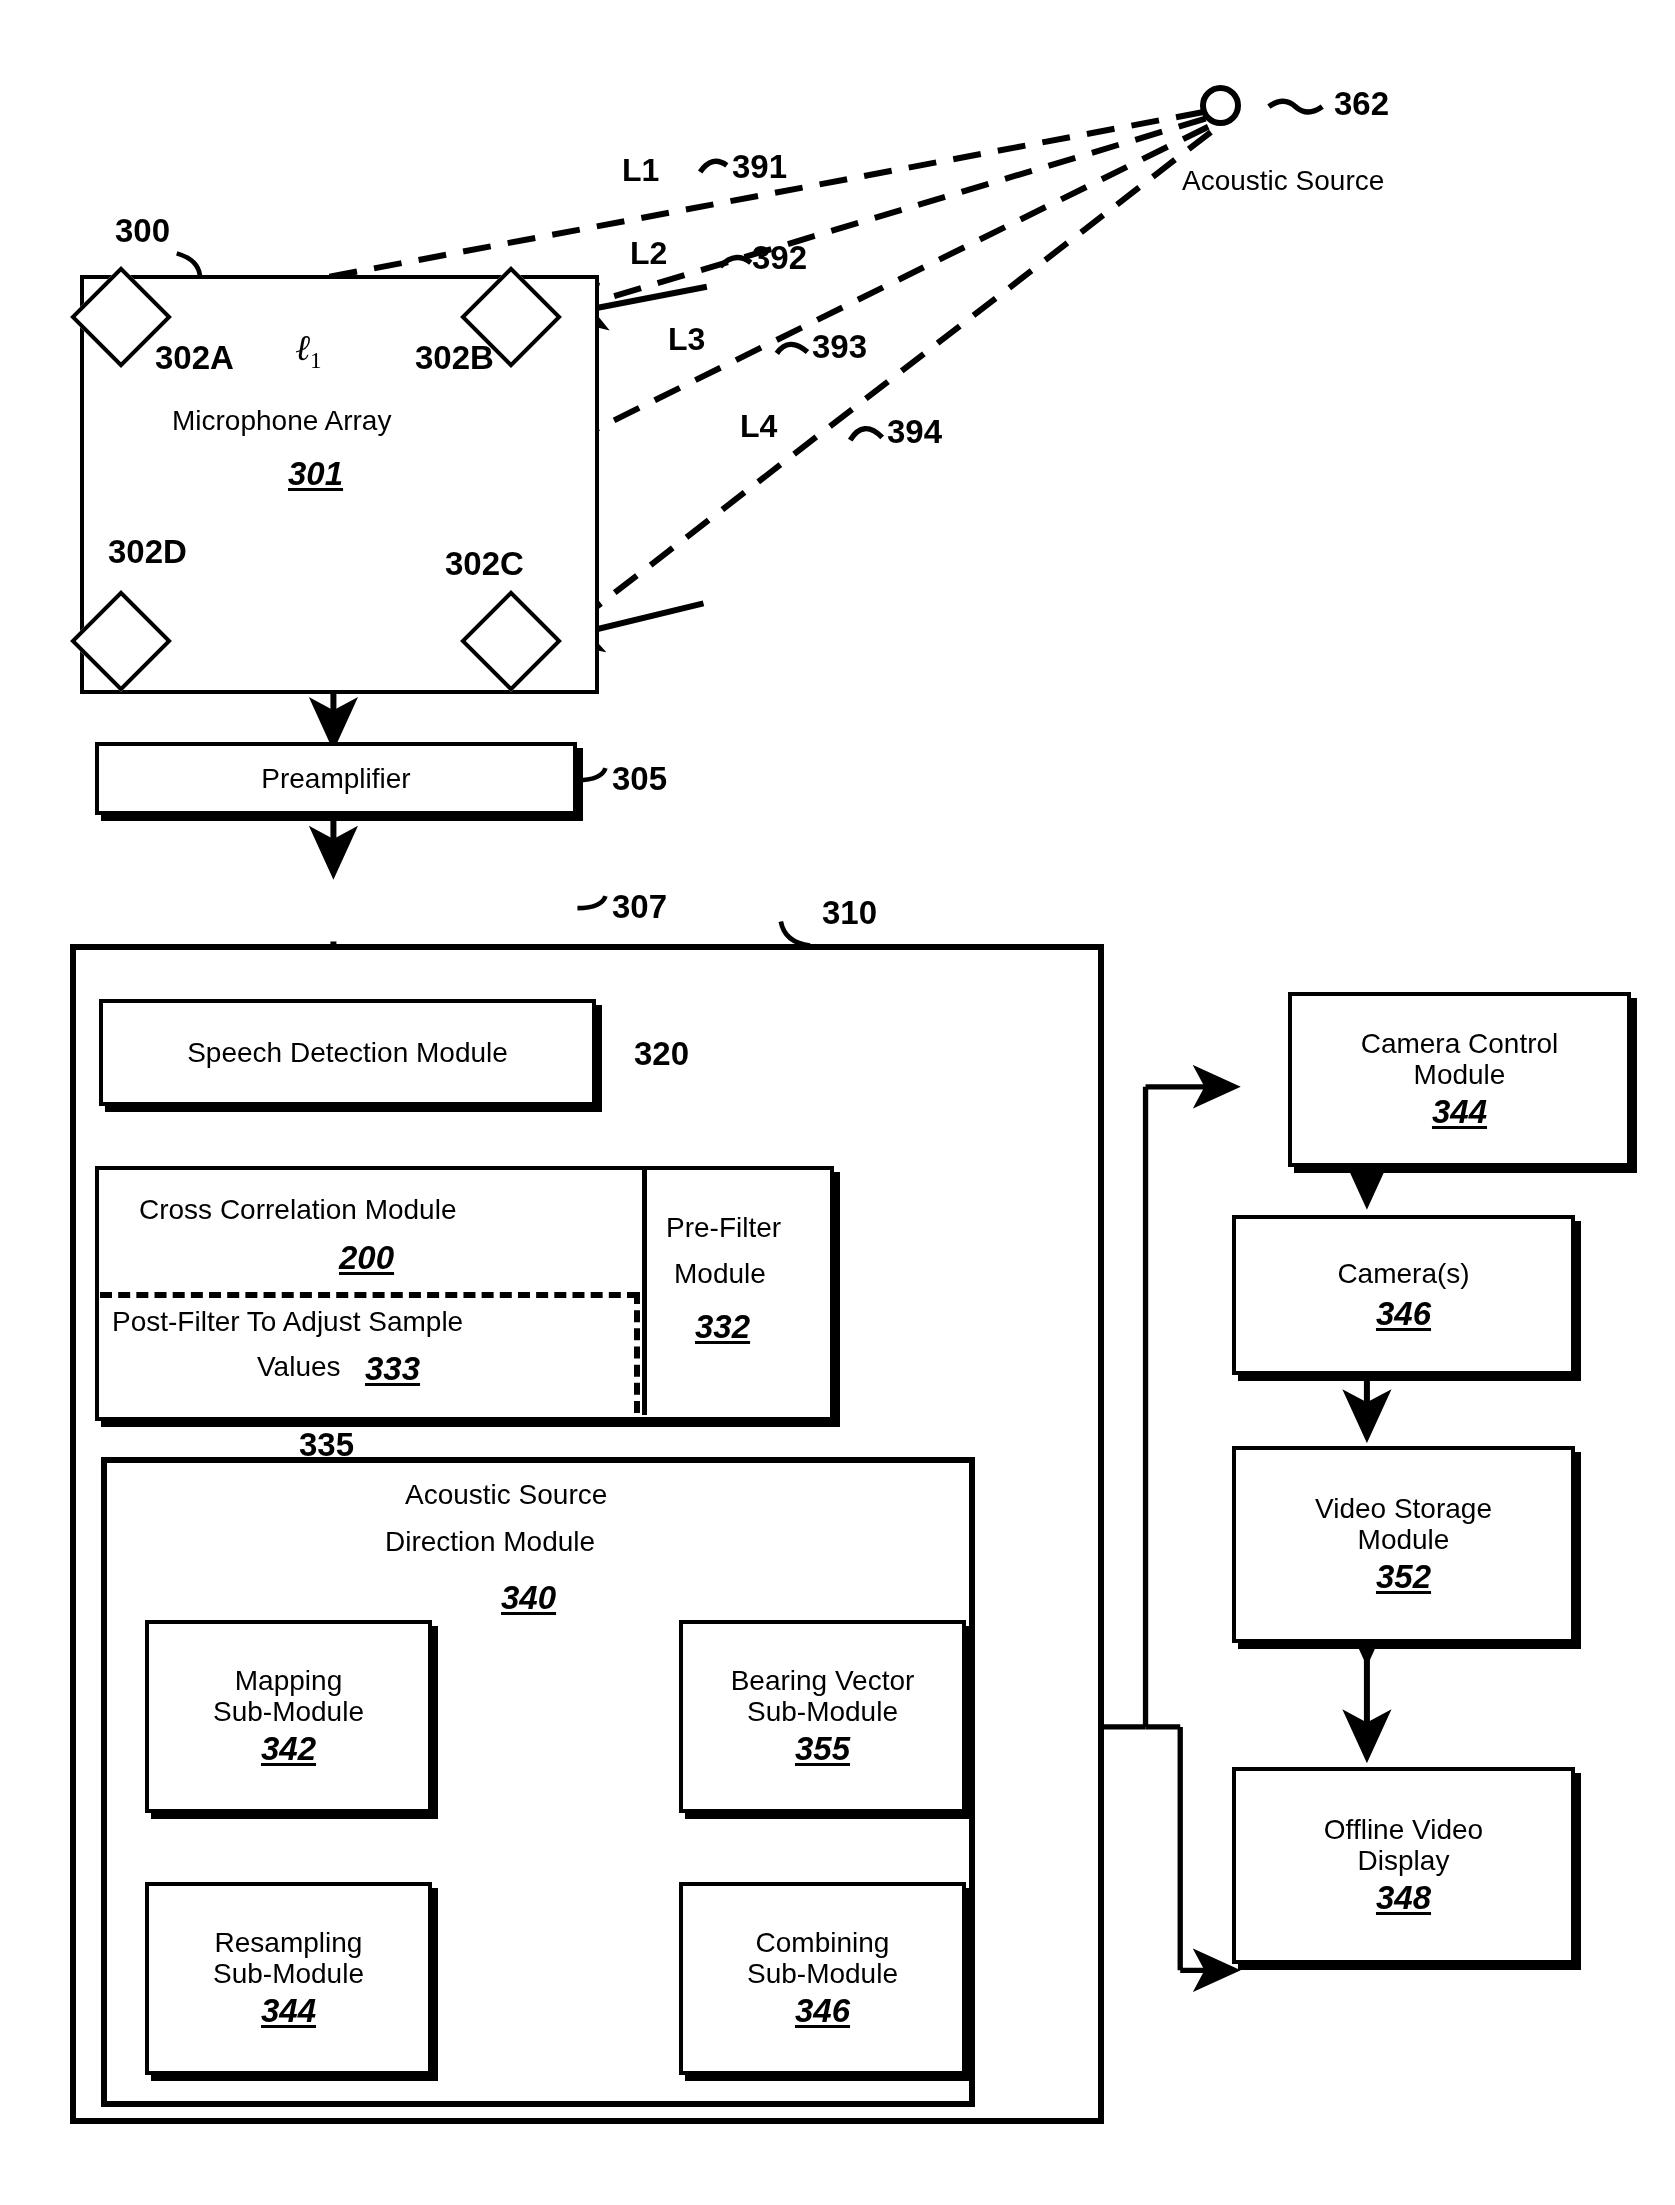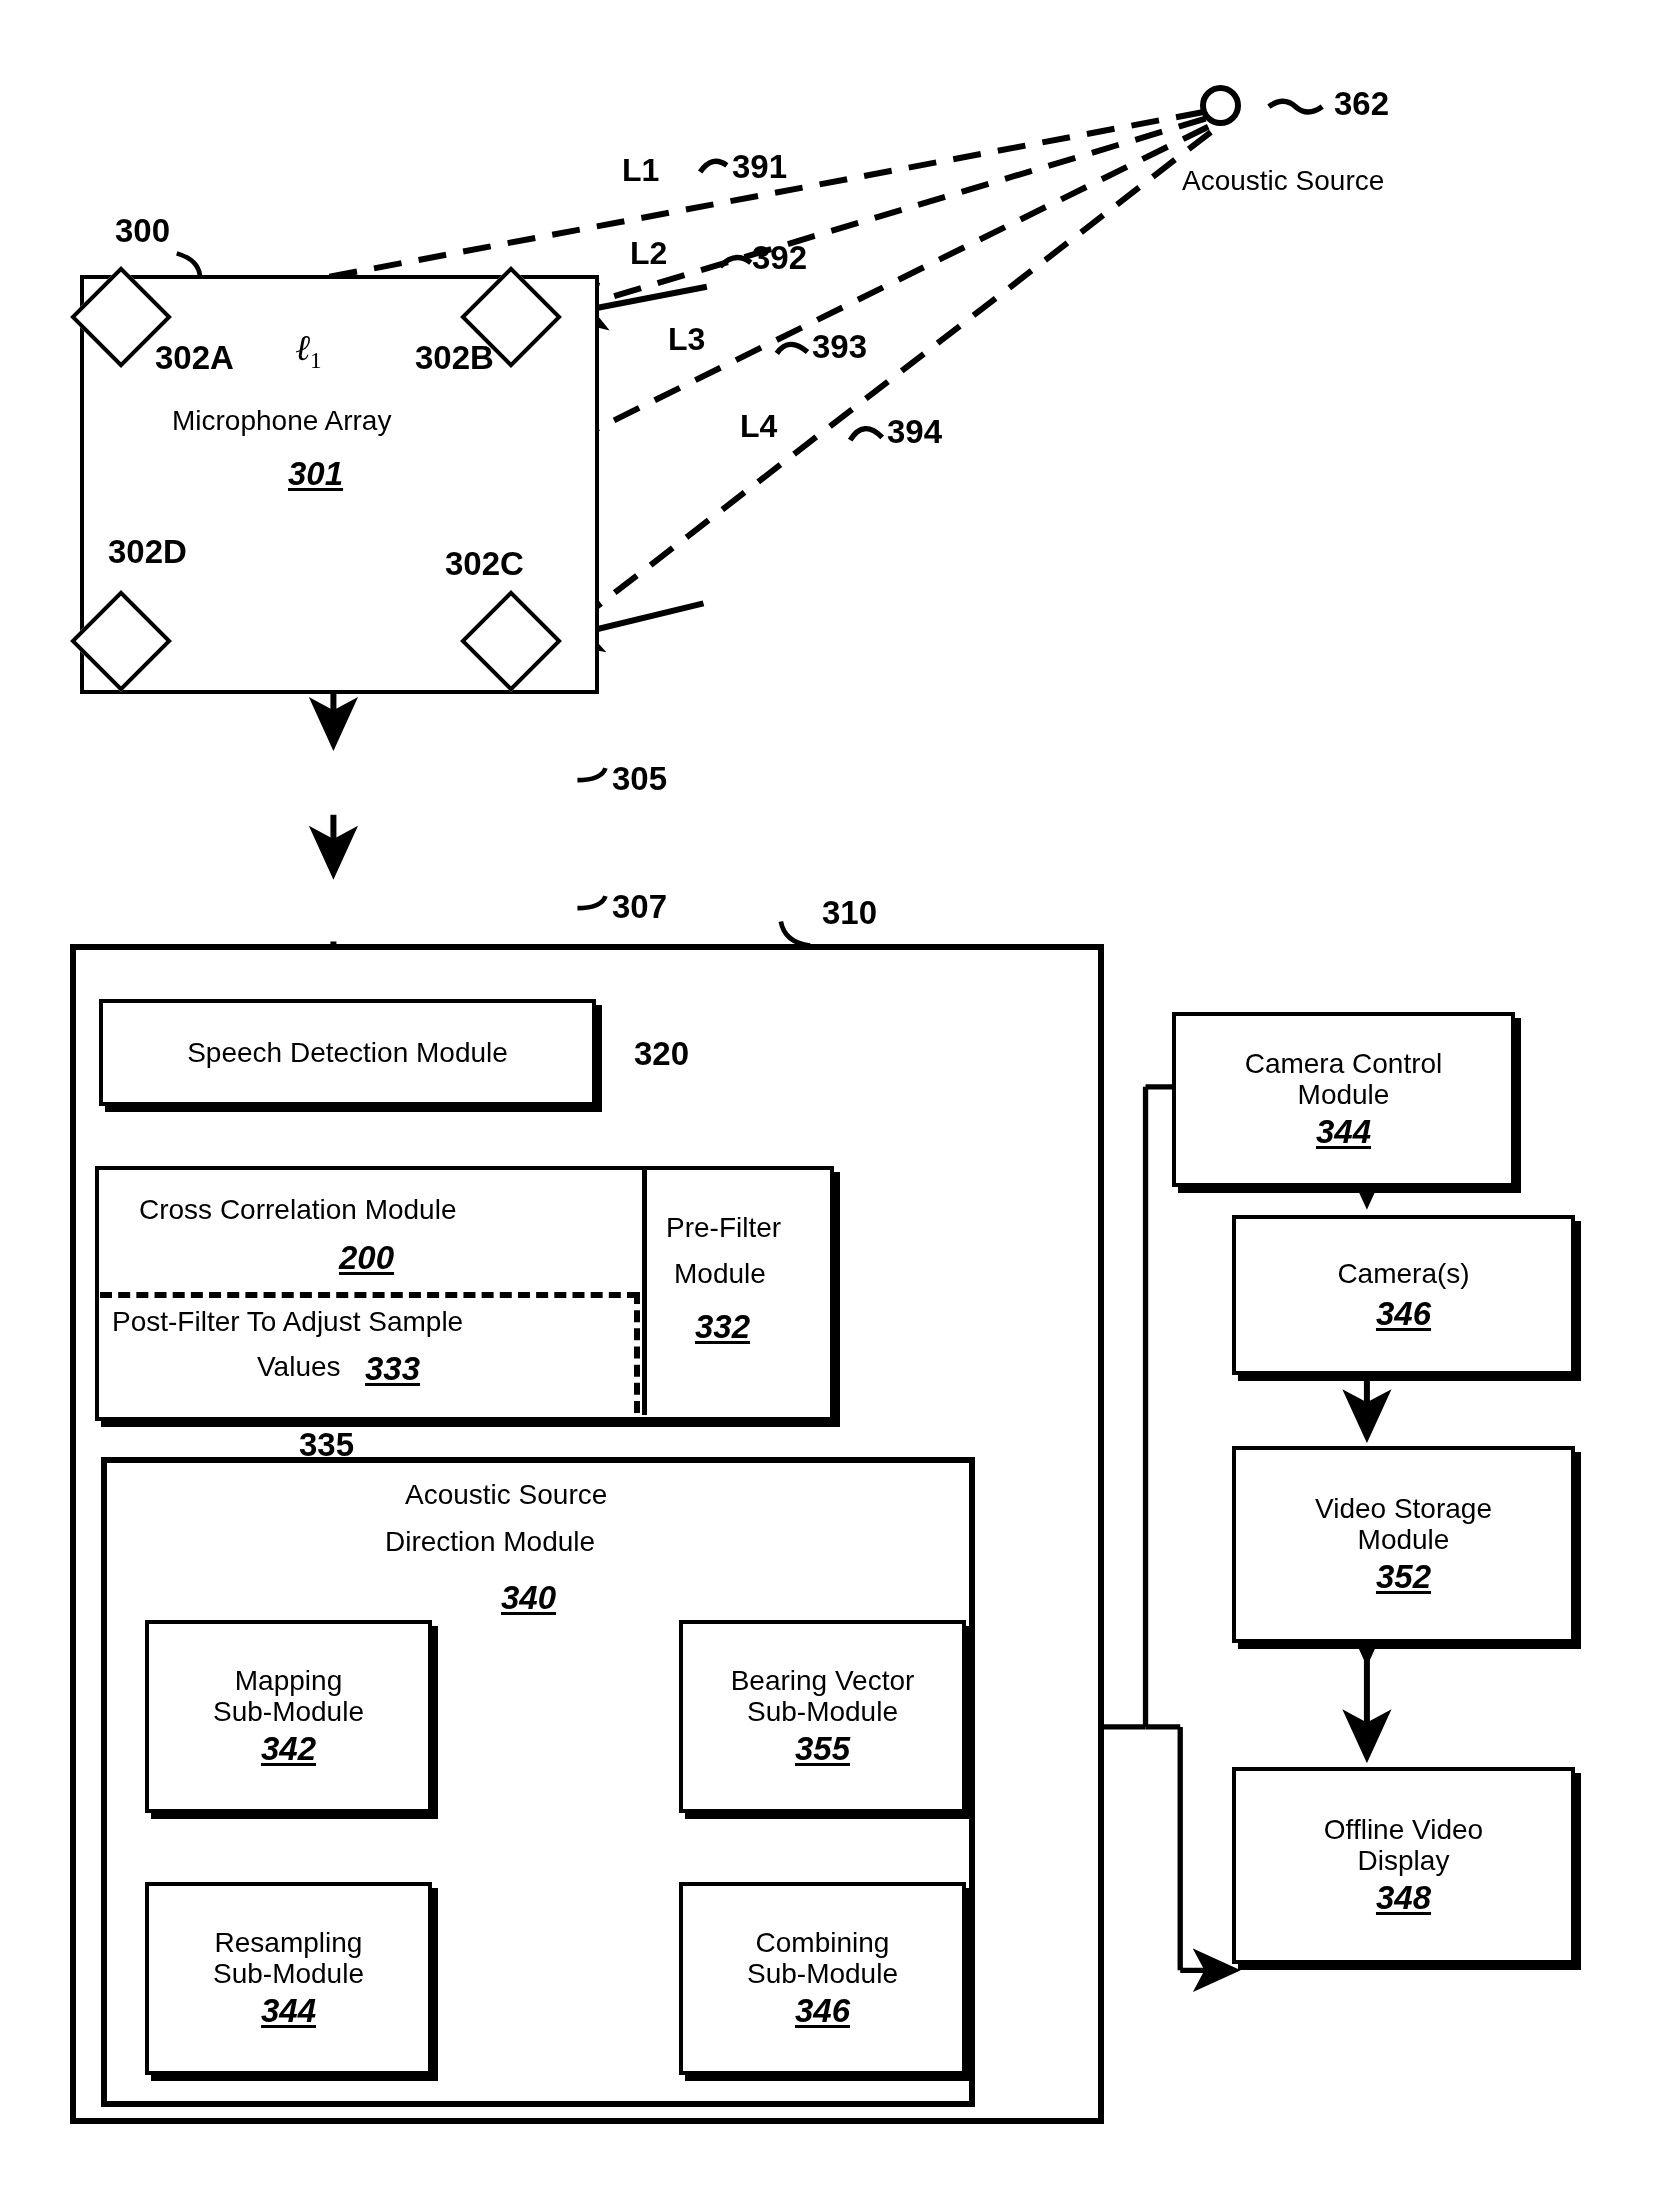--- a/index.html
+++ b/index.html
@@ -137,20 +137,23 @@
   <div class="plain ref" style="left:445px;top:545px;">302C</div>
   <div class="plain ref" style="left:108px;top:533px;">302D</div>
 
   <div class="plain" style="left:295px;top:327px;font-size:36px;font-style:italic;font-family:'Liberation Serif',serif;">
     <span>ℓ</span><sub style="font-size:23px;font-style:normal;">1</sub>
   </div>
 
   <div class="plain f50" style="left:172px;top:405px;">Microphone Array</div>
   <div class="plain ref ul" style="left:288px;top:455px;">301</div>
 
+  <div class="box shadow" style="left:95px;top:742px;width:482px;height:73px;">
+    <div class="f50">Preamplifier</div>
+  </div>
   <div class="plain ref" style="left:612px;top:760px;">305</div>
 
   <div class="plain ref" style="left:612px;top:888px;">307</div>
 
   <div class="box" style="left:70px;top:944px;width:1034px;height:1180px;border-width:6px;"></div>
   <div class="plain ref" style="left:822px;top:894px;">310</div>
 
   <div class="box shadow" style="left:99px;top:999px;width:497px;height:107px;">
     <div class="f50">Speech Detection Module</div>
   </div>
@@ -198,21 +201,21 @@
     <div class="f50">Sub-Module</div>
     <div class="ref ul" style="margin-top:4px;">344</div>
   </div>
 
   <div class="box shadow ctr" style="left:679px;top:1882px;width:287px;height:193px;">
     <div class="f50">Combining</div>
     <div class="f50">Sub-Module</div>
     <div class="ref ul" style="margin-top:4px;">346</div>
   </div>
 
-  <div class="box shadow ctr" style="left:1172px;top:992px;width:343px;height:175px;margin-top:20px;">
+  <div class="box shadow ctr" style="left:1288px;top:992px;width:343px;height:175px;">
     <div class="f50">Camera Control</div>
     <div class="f50">Module</div>
     <div class="ref ul" style="margin-top:4px;">344</div>
   </div>
 
   <div class="box shadow ctr" style="left:1232px;top:1215px;width:343px;height:160px;">
     <div class="f50">Camera(s)</div>
     <div class="ref ul" style="margin-top:6.7px;">346</div>
   </div>
 

